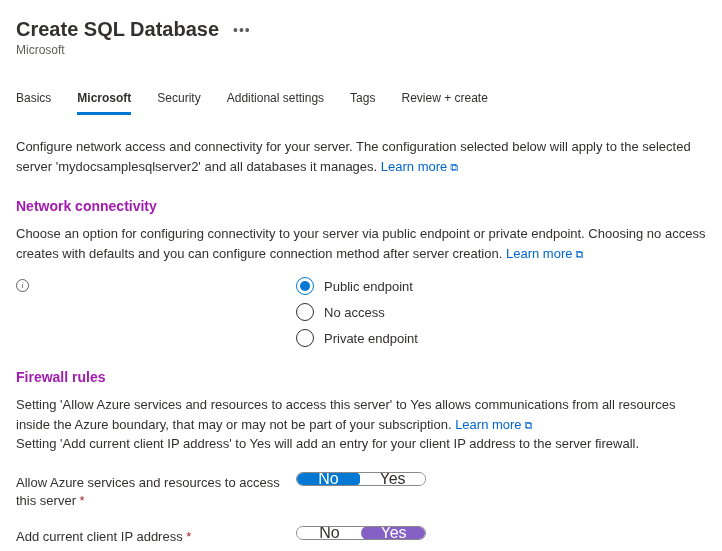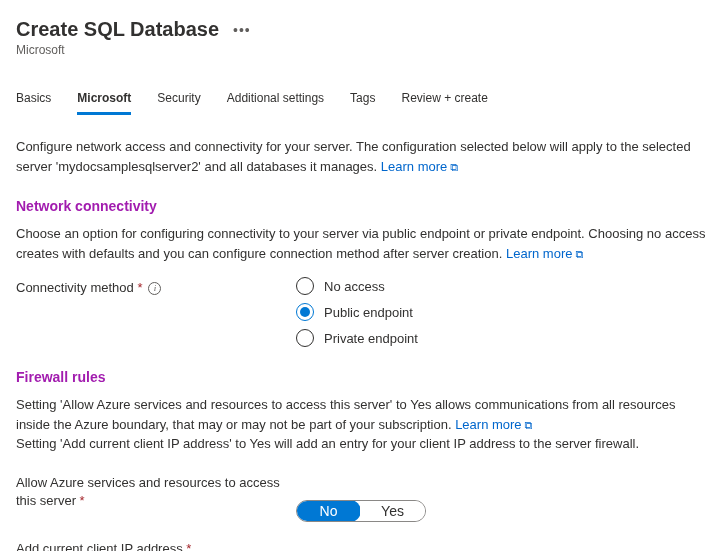--- a/index.html
+++ b/index.html
@@ -102,23 +102,22 @@
       width: 10px; height: 10px;
       background: #0078d4;
       border-radius: 50%;
     }
     .pill-toggle {
       display: inline-flex;
       border: 1px solid #8a8886;
       border-radius: 999px;
       overflow: hidden;
       width: 130px;
-      height: 22px;
-      font-size: 14px;
-      margin-top: 28px;
+      height: 14px;
+      font-size: 16px;
     }
     .pill-half {
       flex: 1;
       display: flex;
       align-items: center;
       justify-content: center;
       cursor: pointer;
       color: #323130;
       background: #ffffff;
     }
@@ -154,34 +153,33 @@
 </p>
 
 <h2 class="section-title">Network connectivity</h2>
 <p class="section-desc">
   <span>Choose an option for configuring connectivity to your server via public endpoint or private endpoint. Choosing no access creates with defaults and you can configure connection method after server creation.</span>
   <a class="learn" href="#"><span>Learn more</span><span class="ext-icon">⧉</span></a>
 </p>
 
 <div class="field-row">
   <div class="field-label">
-    <span><span>Connectivity method</span> <span class="req">*</span></span>
     <span class="info-icon">i</span>
   </div>
   <div class="radio-group">
-    <label class="radio-item">
-      <span class="radio"></span>
-      <span>No access</span>
-    </label>
     <label class="radio-item">
       <span class="radio checked"></span>
       <span>Public endpoint</span>
     </label>
     <label class="radio-item">
       <span class="radio"></span>
+      <span>No access</span>
+    </label>
+    <label class="radio-item">
+      <span class="radio"></span>
       <span>Private endpoint</span>
     </label>
   </div>
 </div>
 
 <h2 class="section-title">Firewall rules</h2>
 <p class="section-desc">
   <span>Setting 'Allow Azure services and resources to access this server' to Yes allows communications from all resources inside the Azure boundary, that may or may not be part of your subscription.</span>
   <a class="learn" href="#"><span>Learn more</span><span class="ext-icon">⧉</span></a><br>
   <span>Setting 'Add current client IP address' to Yes will add an entry for your client IP address to the server firewall.</span>

